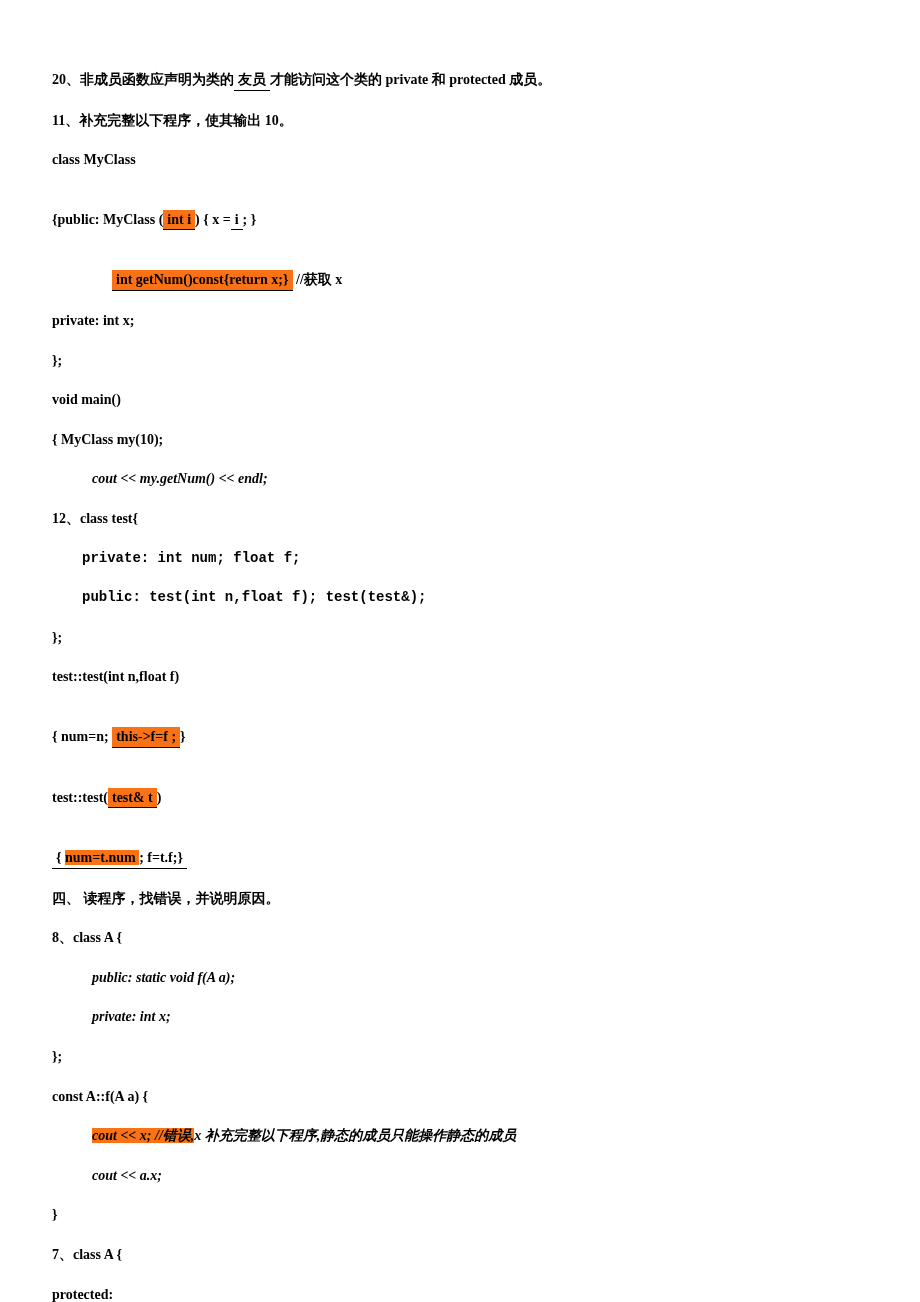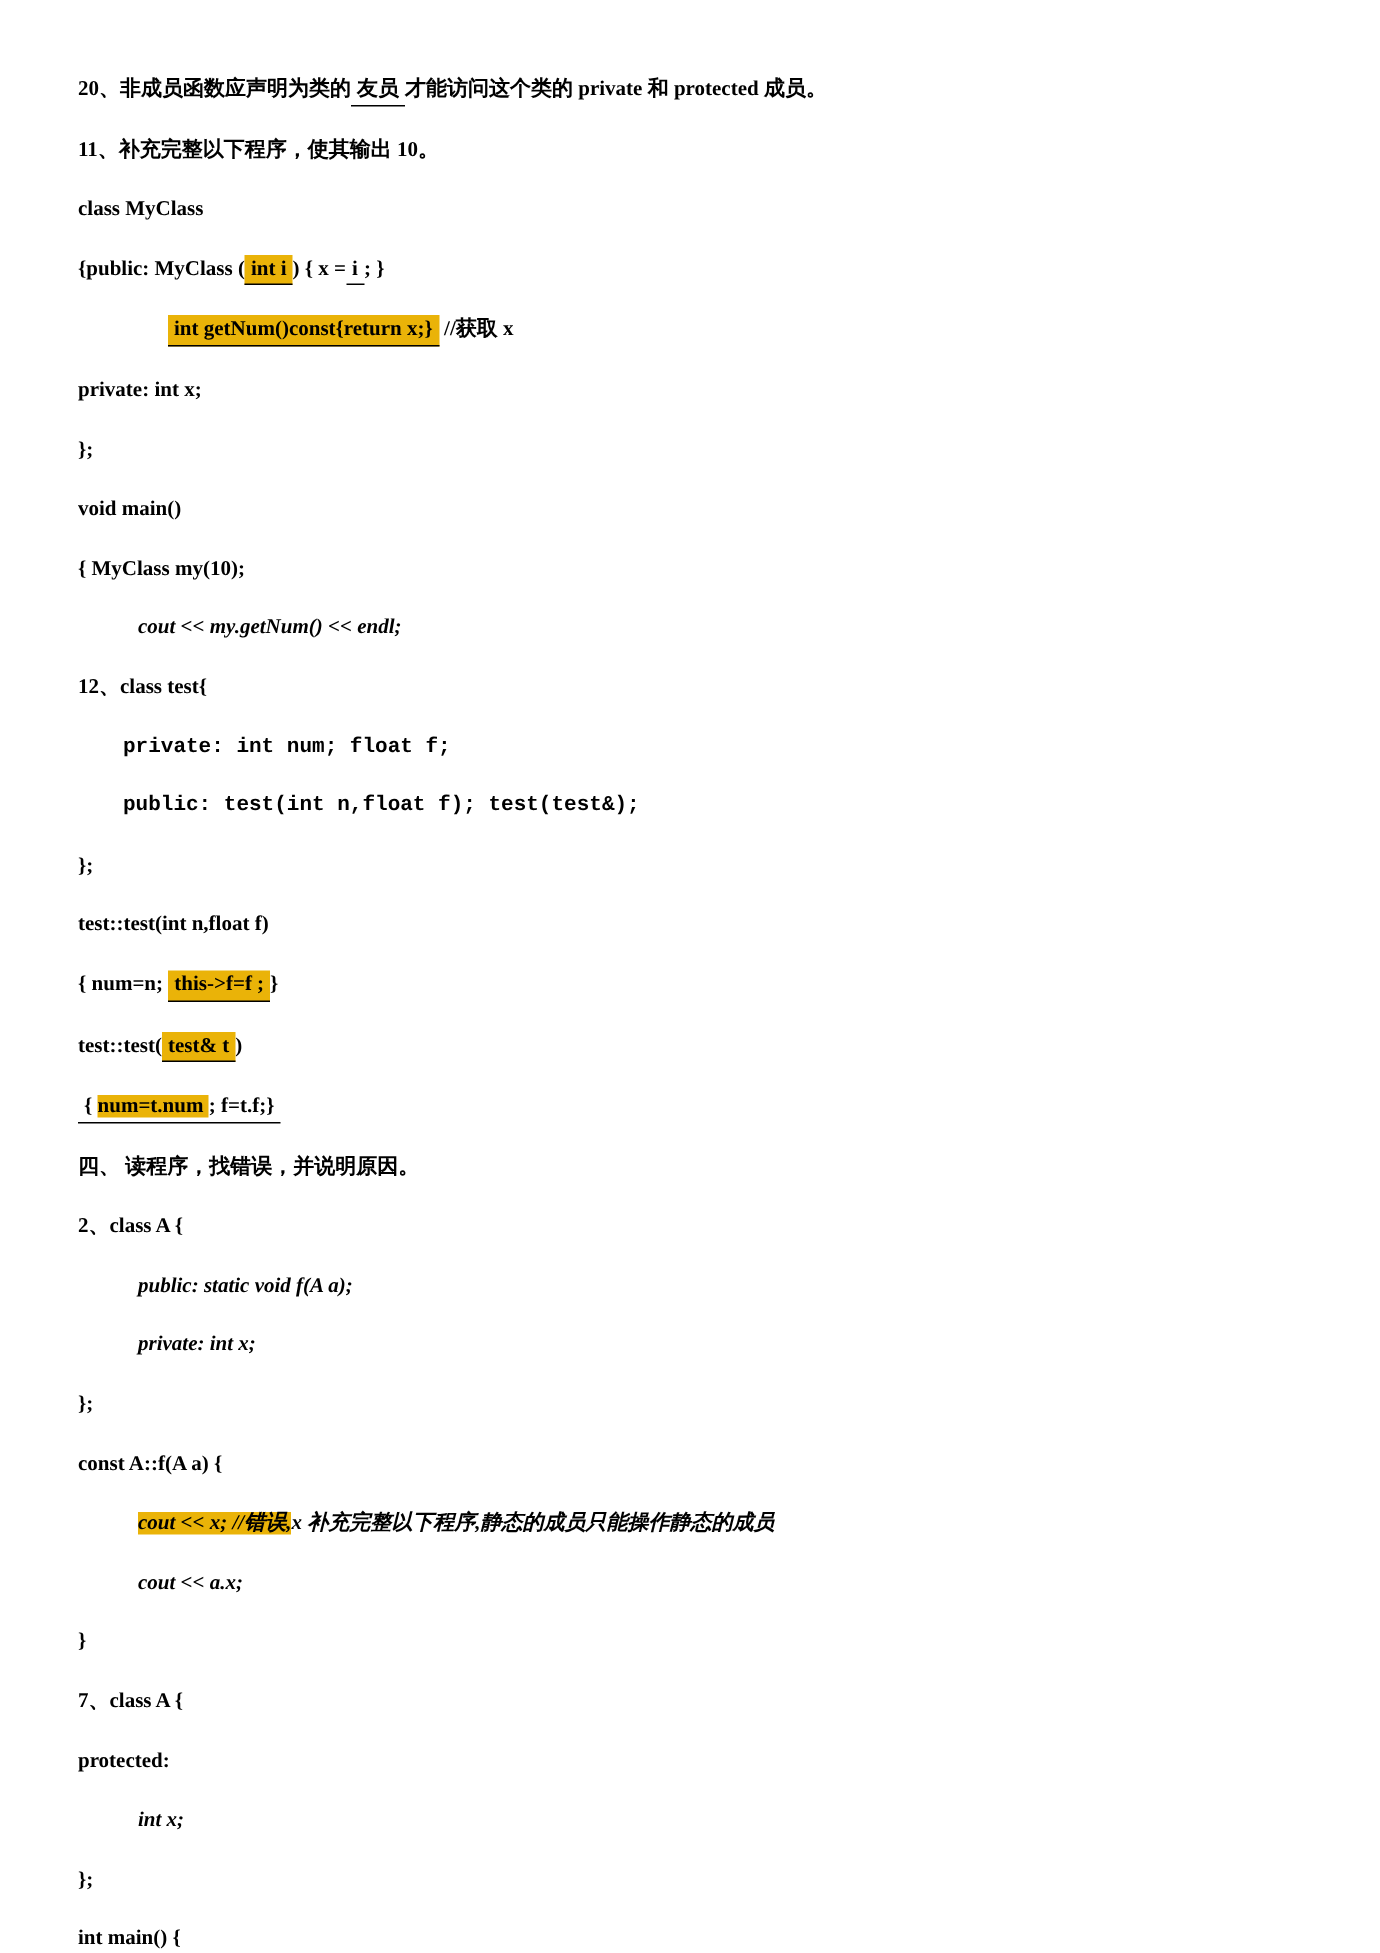--- a/index.html
+++ b/index.html
@@ -13,23 +13,24 @@
     width: 816px;
   }
   p {
     margin: 0 0 20px 0;
     font-weight: bold;
   }
   .blank {
     display: inline-block;
     border-bottom: 1px solid #000;
     padding: 0 4px;
+    margin-top: 20px;
   }
   .ans {
-    background: #eab308;
+    background: #f97316;
   }
   .indent1 { padding-left: 60px; }
   .indent2 { padding-left: 40px; font-style: italic; }
   .indent3 { padding-left: 30px; font-family: Liberation Mono, monospace; }
 </style>
 </head>
 <body>
 
 <p>
   <span>20、非成员函数应声明为类的</span><span class="blank">   友员         </span><span>才能访问这个类的 private 和 protected 成员。</span>
@@ -59,21 +60,21 @@
 </p>
 <p>
   <span>test::test(</span><span class="blank ans"> test&amp; t </span><span>)</span>
 </p>
 <p>
   <span class="blank"><span>{    </span><span class="ans">num=t.num     </span><span>;         f=t.f;}</span></span>
 </p>
 
 <p>四、 读程序，找错误，并说明原因。</p>
 
-<p>2、class A {</p>
+<p>8、class A {</p>
 <p class="indent2">public:             static void f(A a);</p>
 <p class="indent2">private:            int x;</p>
 <p>};</p>
 <p>const A::f(A a) {</p>
 <p class="indent2">
   <span class="ans">cout &lt;&lt; x;     //错误,</span><span>x 补充完整以下程序,静态的成员只能操作静态的成员</span>
 </p>
 <p class="indent2">cout &lt;&lt; a.x;</p>
 <p>}</p>
 

